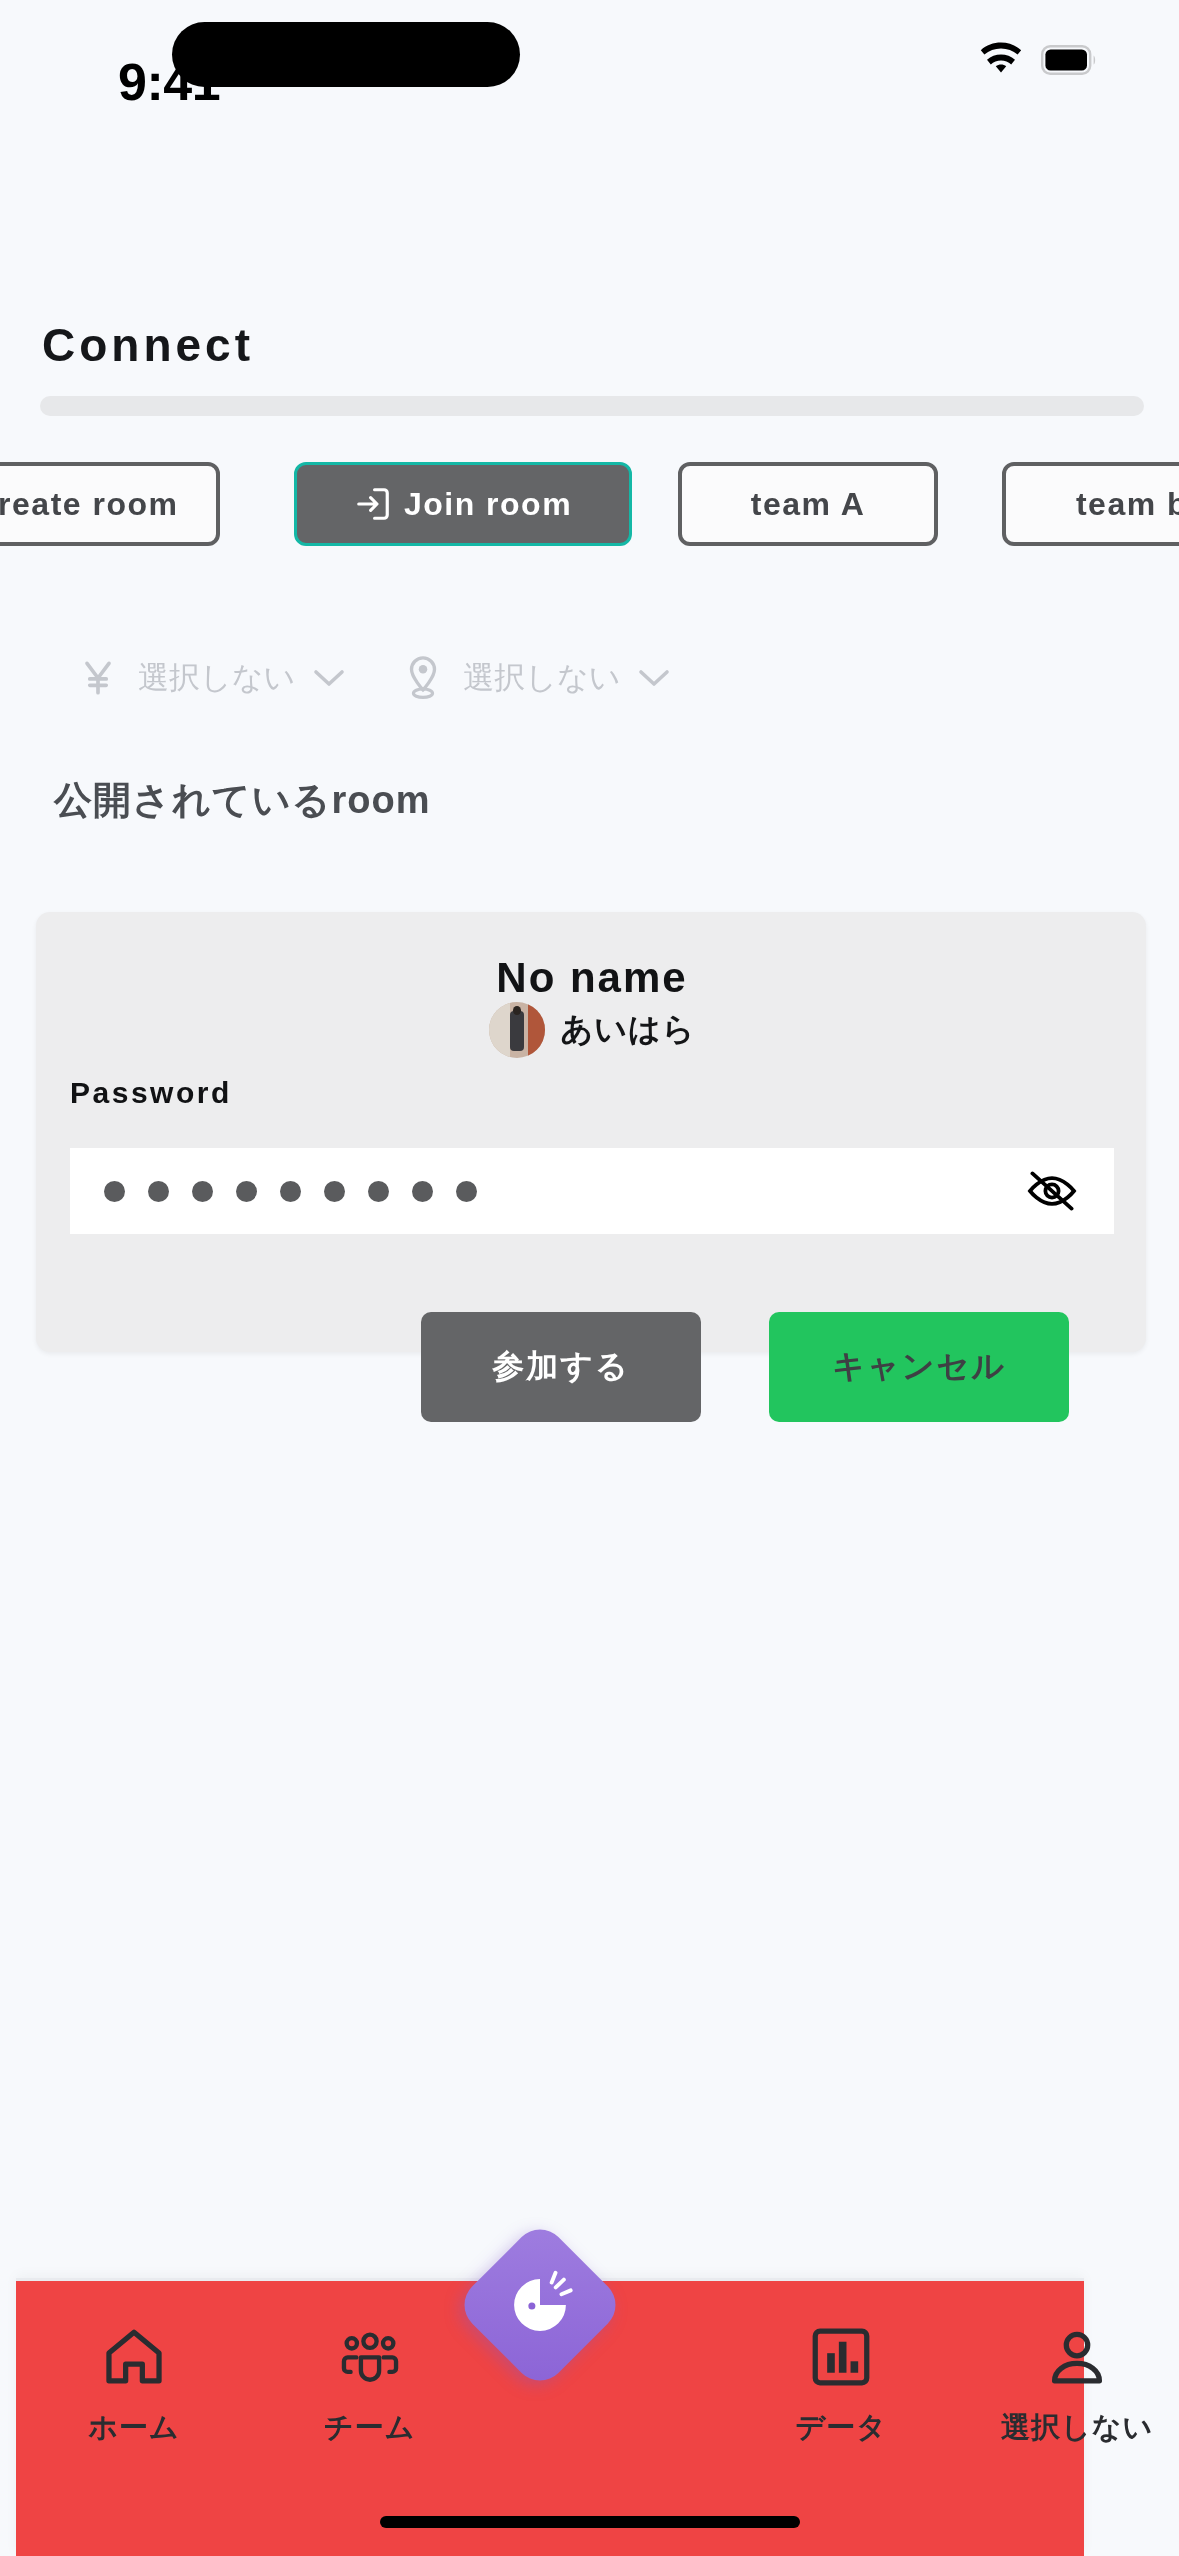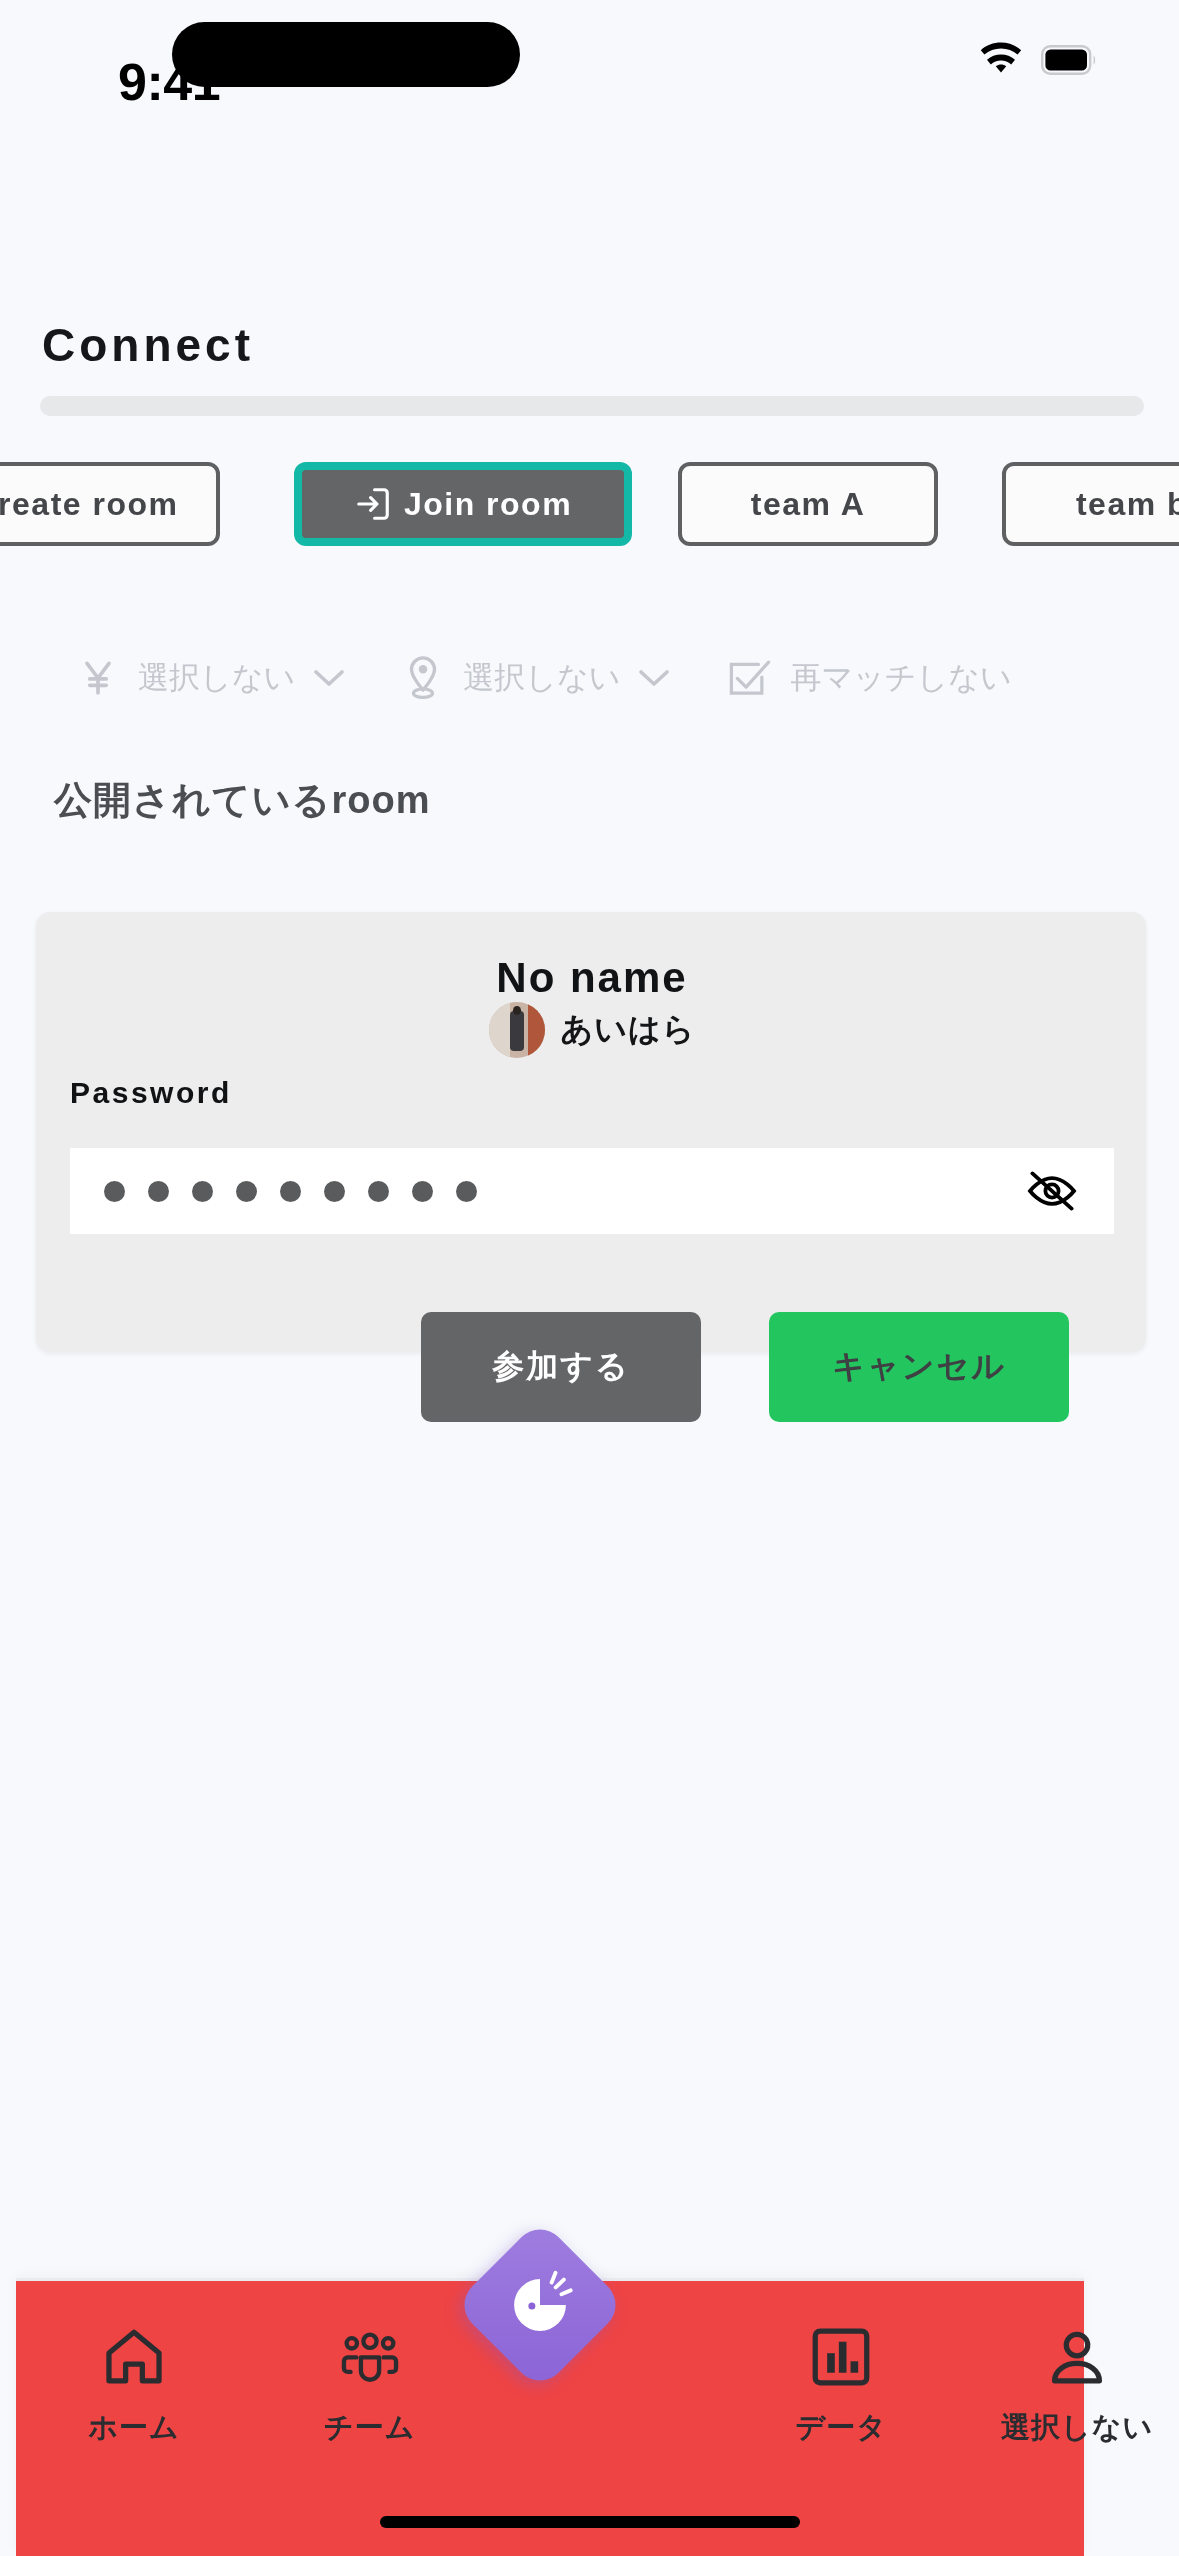--- a/index.html
+++ b/index.html
@@ -64,21 +64,21 @@
     letter-spacing: 1.5px;
     white-space: nowrap;
   }
   .chip.outline {
     background: #fbfbfc;
     border: 4px solid #5f6062;
     color: #44464a;
   }
   .chip.filled {
     background: #646567;
-    border: 8px solid #14b8a6;
+    border: 3px solid #14b8a6;
     color: #ffffff;
     gap: 12px;
   }
   .chip-create { left: -68px; width: 288px; }
   .chip-join   { left: 294px; width: 338px; }
   .chip-teamA  { left: 678px; width: 260px; }
   .chip-teamb  { left: 1002px; width: 260px; }
   .chip-icon { width: 38px; height: 38px; display:block; flex: none; }
 
   
@@ -297,27 +297,20 @@
         <path d="M12 1.6c-3.6 0-6.5 2.9-6.5 6.5 0 4.6 6.5 11.6 6.5 11.6s6.5-7 6.5-11.6c0-3.6-2.9-6.5-6.5-6.5z" fill="none" stroke="#c4c7cd" stroke-width="1.9"></path>
         <circle cx="12" cy="8" r="2.4" fill="#c4c7cd"></circle>
         <ellipse cx="12" cy="21.6" rx="5.4" ry="2.4" fill="none" stroke="#c4c7cd" stroke-width="1.8"></ellipse>
       </svg>
       <span>選択しない</span>
       <svg class="chev" viewBox="0 0 16 10">
         <path d="M1.5 2L8 8l6.5-6" fill="none" stroke="#c4c7cd" stroke-width="1.8" stroke-linecap="round" stroke-linejoin="round"></path>
       </svg>
     </div>
 
-    <div class="filter filter-2">
-      <svg class="filter-ico" viewBox="0 0 26 24">
-        <path d="M20 11.5V21H2V4h16" fill="none" stroke="#c4c7cd" stroke-width="1.9" stroke-linecap="round"></path>
-        <path d="M5.5 12.2l5.2 5.2L24 2.6" fill="none" stroke="#c4c7cd" stroke-width="1.9" stroke-linecap="round" stroke-linejoin="round"></path>
-      </svg>
-      <span>再マッチしない</span>
-    </div>
 
   </div>
 
   <div class="section-heading">公開されているroom</div>
 
   <div class="room-card">
     <div class="card-top">
       <div class="room-name">No name</div>
       <div class="owner">
         <div class="avatar">

